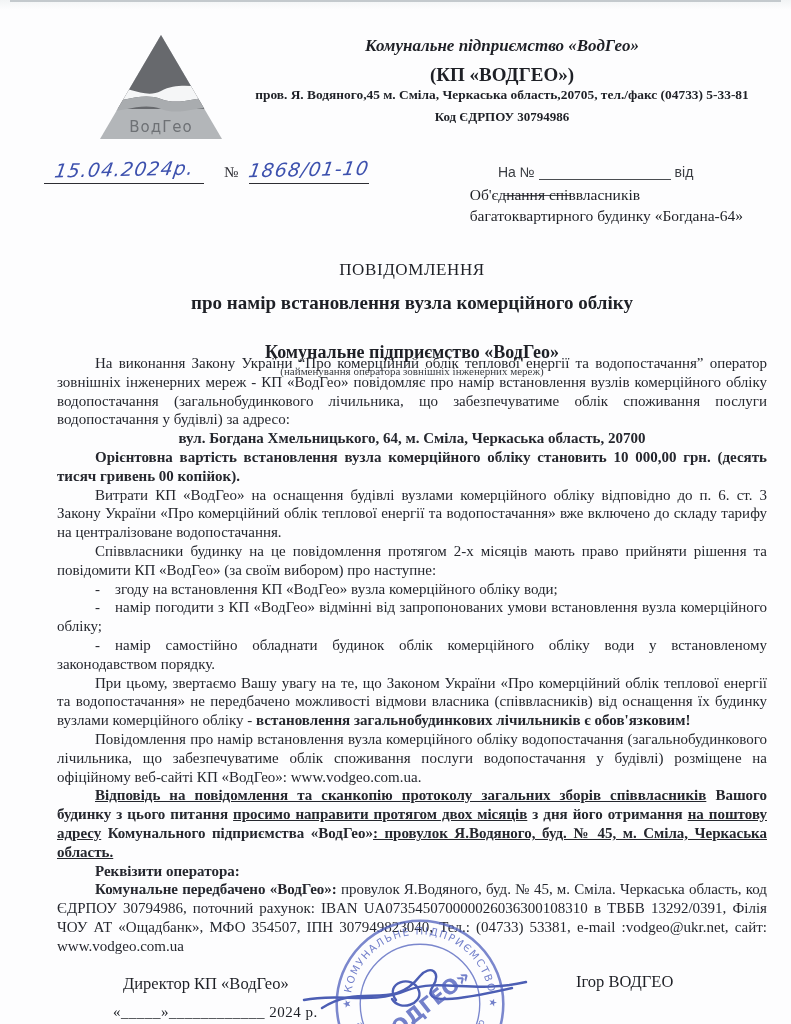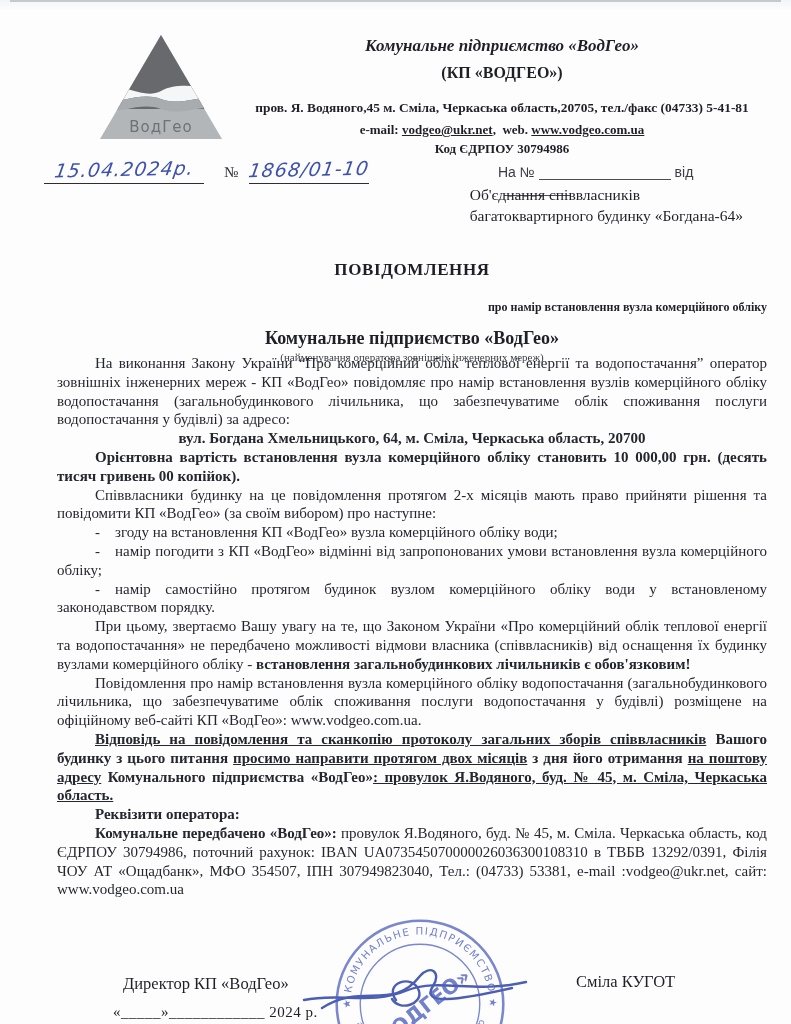--- a/index.html
+++ b/index.html
@@ -16,21 +16,21 @@
   }
   .scan-edge { position:absolute; top:0; left:10px; right:10px; height:2px; background:#c3c9cd; }
 
   
   .logo { position:absolute; left:98px; top:33px; }
   .head-block {
     position:absolute; left:228px; top:36px; width:548px;
     text-align:center; color:#1e2026;
   }
   .head-line1 { font-style:italic; font-weight:bold; font-size:17px; margin-bottom:8px; }
-  .head-line2 { font-weight:bold; font-size:16px; margin-bottom:18px; }
+  .head-line2 { font-weight:bold; font-size:19px; margin-bottom:1px; }
   .head-line3 { font-weight:bold; font-size:13.4px; margin-bottom:6px; white-space:nowrap; }
   .head-line4 { font-weight:bold; font-size:13px; margin-bottom:3px; }
   .head-line4 .lnk { text-decoration:underline; }
   .head-line5 { font-weight:bold; font-size:13px; }
 
   
   .ref-row { position:absolute; left:44px; top:158px; width:720px; height:30px; }
   .hw {
     font-family:"DejaVu Sans", sans-serif; font-style:italic;
     color:#3d51ae; letter-spacing:1px;
@@ -41,22 +41,22 @@
   .hw-num-wrap { position:absolute; left:205px; top:0; width:120px; border-bottom:1.6px solid #2d2d33; text-align:center; padding-bottom:2px; font-size:19px; }
   .ref-right { position:absolute; left:430px; top:6px; font-family:"Liberation Sans", sans-serif; font-size:14px; color:#3a3d42;margin-left:24px; }
   .ref-right .blank { display:inline-block; border-bottom:1.4px solid #4a4d52; height:13px; vertical-align:bottom; }
   .blank-a { width:132px; } .blank-b { width:66px; margin-left:6px; }
 
   
   .recipient { position:absolute; right:48px; top:184px; font-weight:normal; font-size:15.5px; line-height:21px; color:#1e2026; }
 
   
   .titles { position:absolute; left:57px; top:260px; width:710px; text-align:center; color:#1e2026; }
-  .doc-title { font-weight:bold; font-size:17px; letter-spacing:.6px; margin-bottom:20px; }
-  .doc-subtitle { font-weight:bold; font-size:12px; margin-bottom:13px;text-align:right; }
+  .doc-title { font-weight:normal; font-size:17px; letter-spacing:.6px; margin-bottom:12px; }
+  .doc-subtitle { font-weight:bold; font-size:19px; margin-bottom:28px; }
   .operator-name { font-weight:bold; font-size:18px; margin-bottom:2px; }
   .operator-note { font-size:11px; color:#3a3d42; }
 
   
   .doc-body { position:absolute; left:57px; top:354px; width:710px; font-size:15px; line-height:18.8px; color:#25272e; }
   .para { text-align:justify; text-indent:38px; }
   .para.address { text-align:center; text-indent:0; font-weight:bold; }
   .para .b { font-weight:bold; }
   .para .u { text-decoration:underline; }
   .para.listitem { text-indent:38px; }
@@ -89,22 +89,21 @@
         <path d="M0,56 C22,46 44,68 63,58 C84,47 106,58 126,52 L126,66 C104,60 84,74 63,66 C42,58 20,72 0,68 Z" fill="#f5f6f7"></path>
         <path d="M0,68 C20,72 42,58 63,66 C84,74 104,60 126,66 L126,76 C104,70 84,84 63,76 C42,68 20,82 0,78 Z" fill="#a9acaf"></path>
       </g>
       <text x="63" y="99" text-anchor="middle" font-family="DejaVu Sans, sans-serif" font-size="15" letter-spacing="1" fill="#6e7175">ВодГео</text>
     </svg>
   </div>
 
   <div class="head-block">
     <div class="head-line1">Комунальне підприємство «ВодГео»</div>
     <div class="head-line2">(КП «ВОДГЕО»)</div>
-    <div class="head-line3">пров. Я. Водяного,45 м. Сміла,  Черкаська область,20705, тел./факс (04733) 5-41-81</div>
-    <div class="head-line4"><span>e-mail:</span> <span class="lnk">vodgeo@ukr.net</span><span>,</span>&nbsp; <span>web.</span> <span class="lnk">www.vodgeo.com.ua</span></div>
+    <div class="head-line3">пров. Я. Водяного,45 м. Сміла,  Черкаська область,20705, тел./факс (04733) 5-33-81</div>
     <div class="head-line5">Код ЄДРПОУ 30794986</div>
   </div>
 
   <div class="ref-row">
     <div class="hw-date-wrap"><span class="hw">15.04.2024р.</span></div>
     <div class="ref-no-label">№</div>
     <div class="hw-num-wrap"><span class="hw">1868/01-10</span></div>
     <div class="ref-right">
       <span>На №</span>
       <span class="blank blank-a"></span>
@@ -122,41 +121,42 @@
     <div class="doc-title">ПОВІДОМЛЕННЯ</div>
     <div class="doc-subtitle">про намір встановлення вузла комерційного обліку</div>
     <div class="operator-name">Комунальне підприємство «ВодГео»</div>
     <div class="operator-note">(найменування оператора зовнішніх інженерних мереж)</div>
   </div>
 
   <div class="doc-body">
       <p class="para body"><span>На виконання Закону України “Про комерційний облік теплової енергії та водопостачання” оператор зовнішніх інженерних мереж - КП «ВодГео» повідомляє про намір встановлення вузлів комерційного обліку водопостачання (загальнобудинкового лічильника, що забезпечуватиме облік споживання послуги водопостачання у будівлі) за адресо:</span></p>
       <p class="para address"><span class="b">вул. Богдана  Хмельницького, 64, м. Сміла, Черкаська область, 20700</span></p>
       <p class="para body"><span class="b">Орієнтовна вартість встановлення вузла комерційного обліку становить   10 000,00 грн. (десять тисяч гривень 00 копійок).</span></p>
+      <p class="para body"><span>Витрати КП «ВодГео» на оснащення будівлі вузлами комерційного обліку відповідно до п. 6. ст. 3 Закону України «Про комерційний облік теплової енергії та водопостачання» вже включено до складу тарифу на централізоване водопостачання.</span></p>
       <p class="para body"><span>Співвласники будинку на це повідомлення протягом 2-х місяців мають право прийняти рішення та повідомити КП «ВодГео» (за своїм вибором) про наступне:</span></p>
       <p class="para listitem"><span>-  згоду на встановлення КП «ВодГео» вузла комерційного обліку води;</span></p>
       <p class="para listitem"><span>-  намір погодити з КП «ВодГео» відмінні від запропонованих умови встановлення вузла комерційного обліку;</span></p>
-      <p class="para listitem"><span>-  намір самостійно протягом будинок вузлом комерційного обліку води у встановленому законодавством порядку.</span></p>
+      <p class="para listitem"><span>-  намір самостійно обладнати будинок облік комерційного обліку води у встановленому законодавством порядку.</span></p>
       <p class="para body"><span>При цьому, звертаємо Вашу увагу на те, що Законом України «Про комерційний облік теплової енергії та водопостачання» не передбачено можливості відмови власника (співвласників) від оснащення їх будинку вузлами комерційного обліку - </span><span class="b">встановлення загальнобудинкових лічильників є обов'язковим!</span></p>
       <p class="para body"><span>Повідомлення про намір встановлення вузла комерційного обліку водопостачання (загальнобудинкового лічильника, що забезпечуватиме облік споживання послуги водопостачання у будівлі) розміщене на офіційному веб-сайті КП «ВодГео»: www.vodgeo.com.ua.</span></p>
       <p class="para body"><span class="b u">Відповідь на повідомлення та сканкопію протоколу загальних зборів співвласників</span><span class="b"> Вашого будинку з цього питання </span><span class="b u">просимо направити протягом двох місяців</span><span class="b"> з дня його отримання </span><span class="b u">на поштову адресу</span><span class="b"> Комунального підприємства «ВодГео»</span><span class="b u">: провулок Я.Водяного, буд. № 45, м. Сміла, Черкаська область.</span></p>
       <p class="para body"><span class="b">Реквізити оператора:</span></p>
       <p class="para body"><span class="b">Комунальне передбачено «ВодГео»:</span><span> провулок Я.Водяного, буд. № 45, м. Сміла. Черкаська область, код ЄДРПОУ 30794986, поточний рахунок: IBAN UA073545070000026036300108310 в ТВБВ 13292/0391,  Філія ЧОУ АТ «Ощадбанк», МФО 354507, ІПН 307949823040, Тел.: (04733) 53381, e-mail :vodgeo@ukr.net, сайт: www.vodgeo.com.ua</span></p>
     </div>
 
   <div class="sig-block">
     <div class="sig-role">Директор КП «ВодГео»</div>
     <svg class="sig-svg" width="230" height="70" viewBox="0 0 230 70">
       <g fill="none" stroke="#3d51ae" stroke-width="2.4" stroke-linecap="round" opacity=".92">
         <path d="M4,46 C40,38 70,52 108,36 C140,24 175,40 226,28"></path>
         <path d="M22,54 C62,28 92,58 120,22 C130,10 142,18 133,32 C120,52 158,46 212,34"></path>
         <path d="M96,46 c-13,-17 17,-27 23,-9 c4,13 -19,21 -27,8"></path>
       </g>
     </svg>
-    <div class="sig-name">Сміла КУГОТ</div>
+    <div class="sig-name">Ігор ВОДГЕО</div>
     <div class="sig-date">«_____»____________ 2024 р.</div>
   </div>
 
   <svg class="stamp" width="196" height="196" viewBox="0 0 200 200">
     <defs>
       <path id="arcTop" d="M 29,100 A 71,71 0 1 1 171,100" fill="none"></path>
       <path id="arcBottom" d="M 34,118 A 70,70 0 0 0 166,118" fill="none"></path>
       <path id="arcCode" d="M 58,144 A 56,56 0 0 0 148,136" fill="none"></path>
     </defs>
     <g stroke="#4f60bd" fill="none" opacity=".85">

